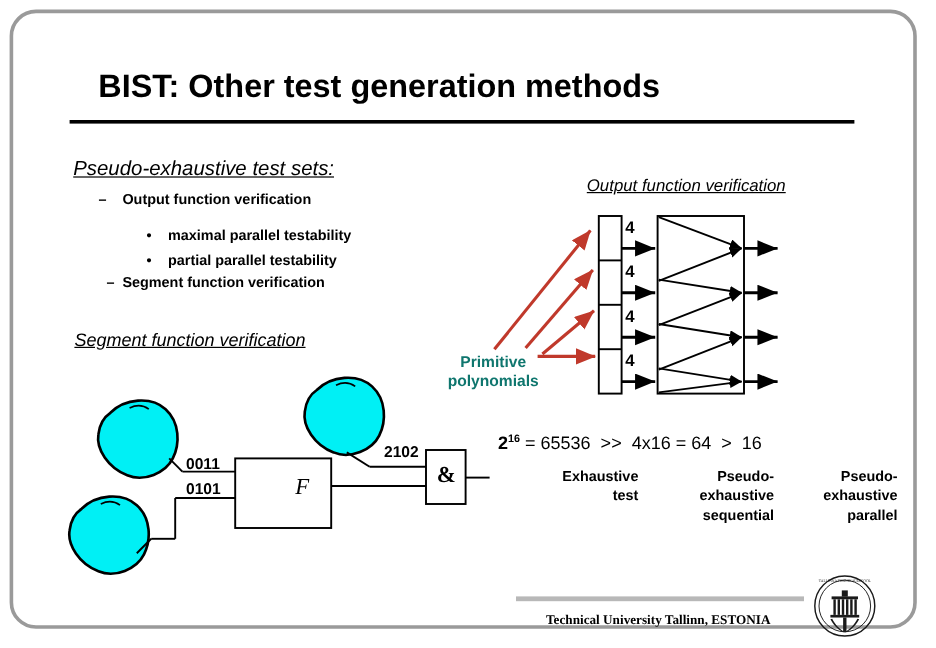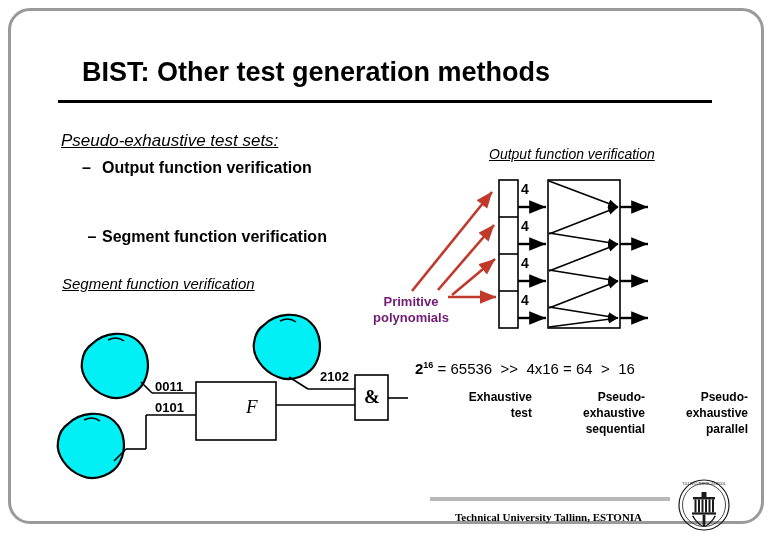--- a/index.html
+++ b/index.html
@@ -13,40 +13,40 @@
          border:3px solid #9a9a9a;border-radius:22px;box-sizing:border-box;}
 
   
   .title{position:absolute;left:0;top:57px;width:632px;text-align:center;
          font-size:27px;font-weight:bold;letter-spacing:0px;}
   .title-rule{position:absolute;left:58px;top:100px;width:654px;height:3px;background:#000;}
 
   
   .lvl0{position:absolute;left:61px;top:131px;font-size:17px;font-style:italic;
         text-decoration:underline;font-weight:normal;white-space:nowrap;}
-  .lvl1{position:absolute;font-size:16px;font-weight:bold;white-space:nowrap;}
+  .lvl1{position:absolute;font-size:12px;font-weight:bold;white-space:nowrap;}
   .lvl1 .dash{display:inline-block;width:20px;}
   .lvl2{position:absolute;font-size:12px;font-weight:bold;white-space:nowrap;}
   .lvl2 .dot{display:inline-block;width:18px;}
 
   .l1a{left:82px;top:159px;}
   .l2a{left:122px;top:189px;}
   .l2b{left:122px;top:210px;}
   .l1b{left:82px;top:228px;text-align:center;}
 
   .segcap{position:absolute;left:62px;top:275px;font-size:15px;font-style:italic;
           text-decoration:underline;white-space:nowrap;}
 
   
   .outcap{position:absolute;left:489px;top:146px;font-size:14px;font-style:italic;
           text-decoration:underline;white-space:nowrap;}
 
   
   .prim{position:absolute;left:364px;top:294px;font-size:13px;font-weight:bold;
-        color:#701a75;line-height:16px;text-align:center;width:94px;}
+        color:#0f766e;line-height:16px;text-align:center;width:94px;}
 
   
   .four{position:absolute;font-size:14px;font-weight:bold;}
 
   
   .bin{position:absolute;font-size:13px;font-weight:bold;}
 
   
   .fglyph{position:absolute;font-family:"Liberation Serif",serif;font-style:italic;
           font-size:19px;}
@@ -81,21 +81,27 @@
 
   <div class="title nosel">BIST: Other test generation methods</div>
   <div class="title-rule"></div>
 
   <div class="lvl0 nosel">Pseudo-exhaustive test sets:</div>
 
   <div class="lvl1 l1a nosel">
     <span class="dash">–</span><span>Output function verification</span>
   </div>
 
-
+  <div class="lvl2 l2a nosel">
+    <span class="dot">•</span><span>maximal parallel testability</span>
+  </div>
+
+  <div class="lvl2 l2b nosel">
+    <span class="dot">•</span><span>partial parallel testability</span>
+  </div>
 
   <div class="lvl1 l1b nosel">
     <span class="dash">–</span><span>Segment function verification</span>
   </div>
 
   <div class="segcap nosel">Segment function verification</div>
 
   <div class="outcap nosel">Output function verification</div>
 
   <div class="prim nosel">

